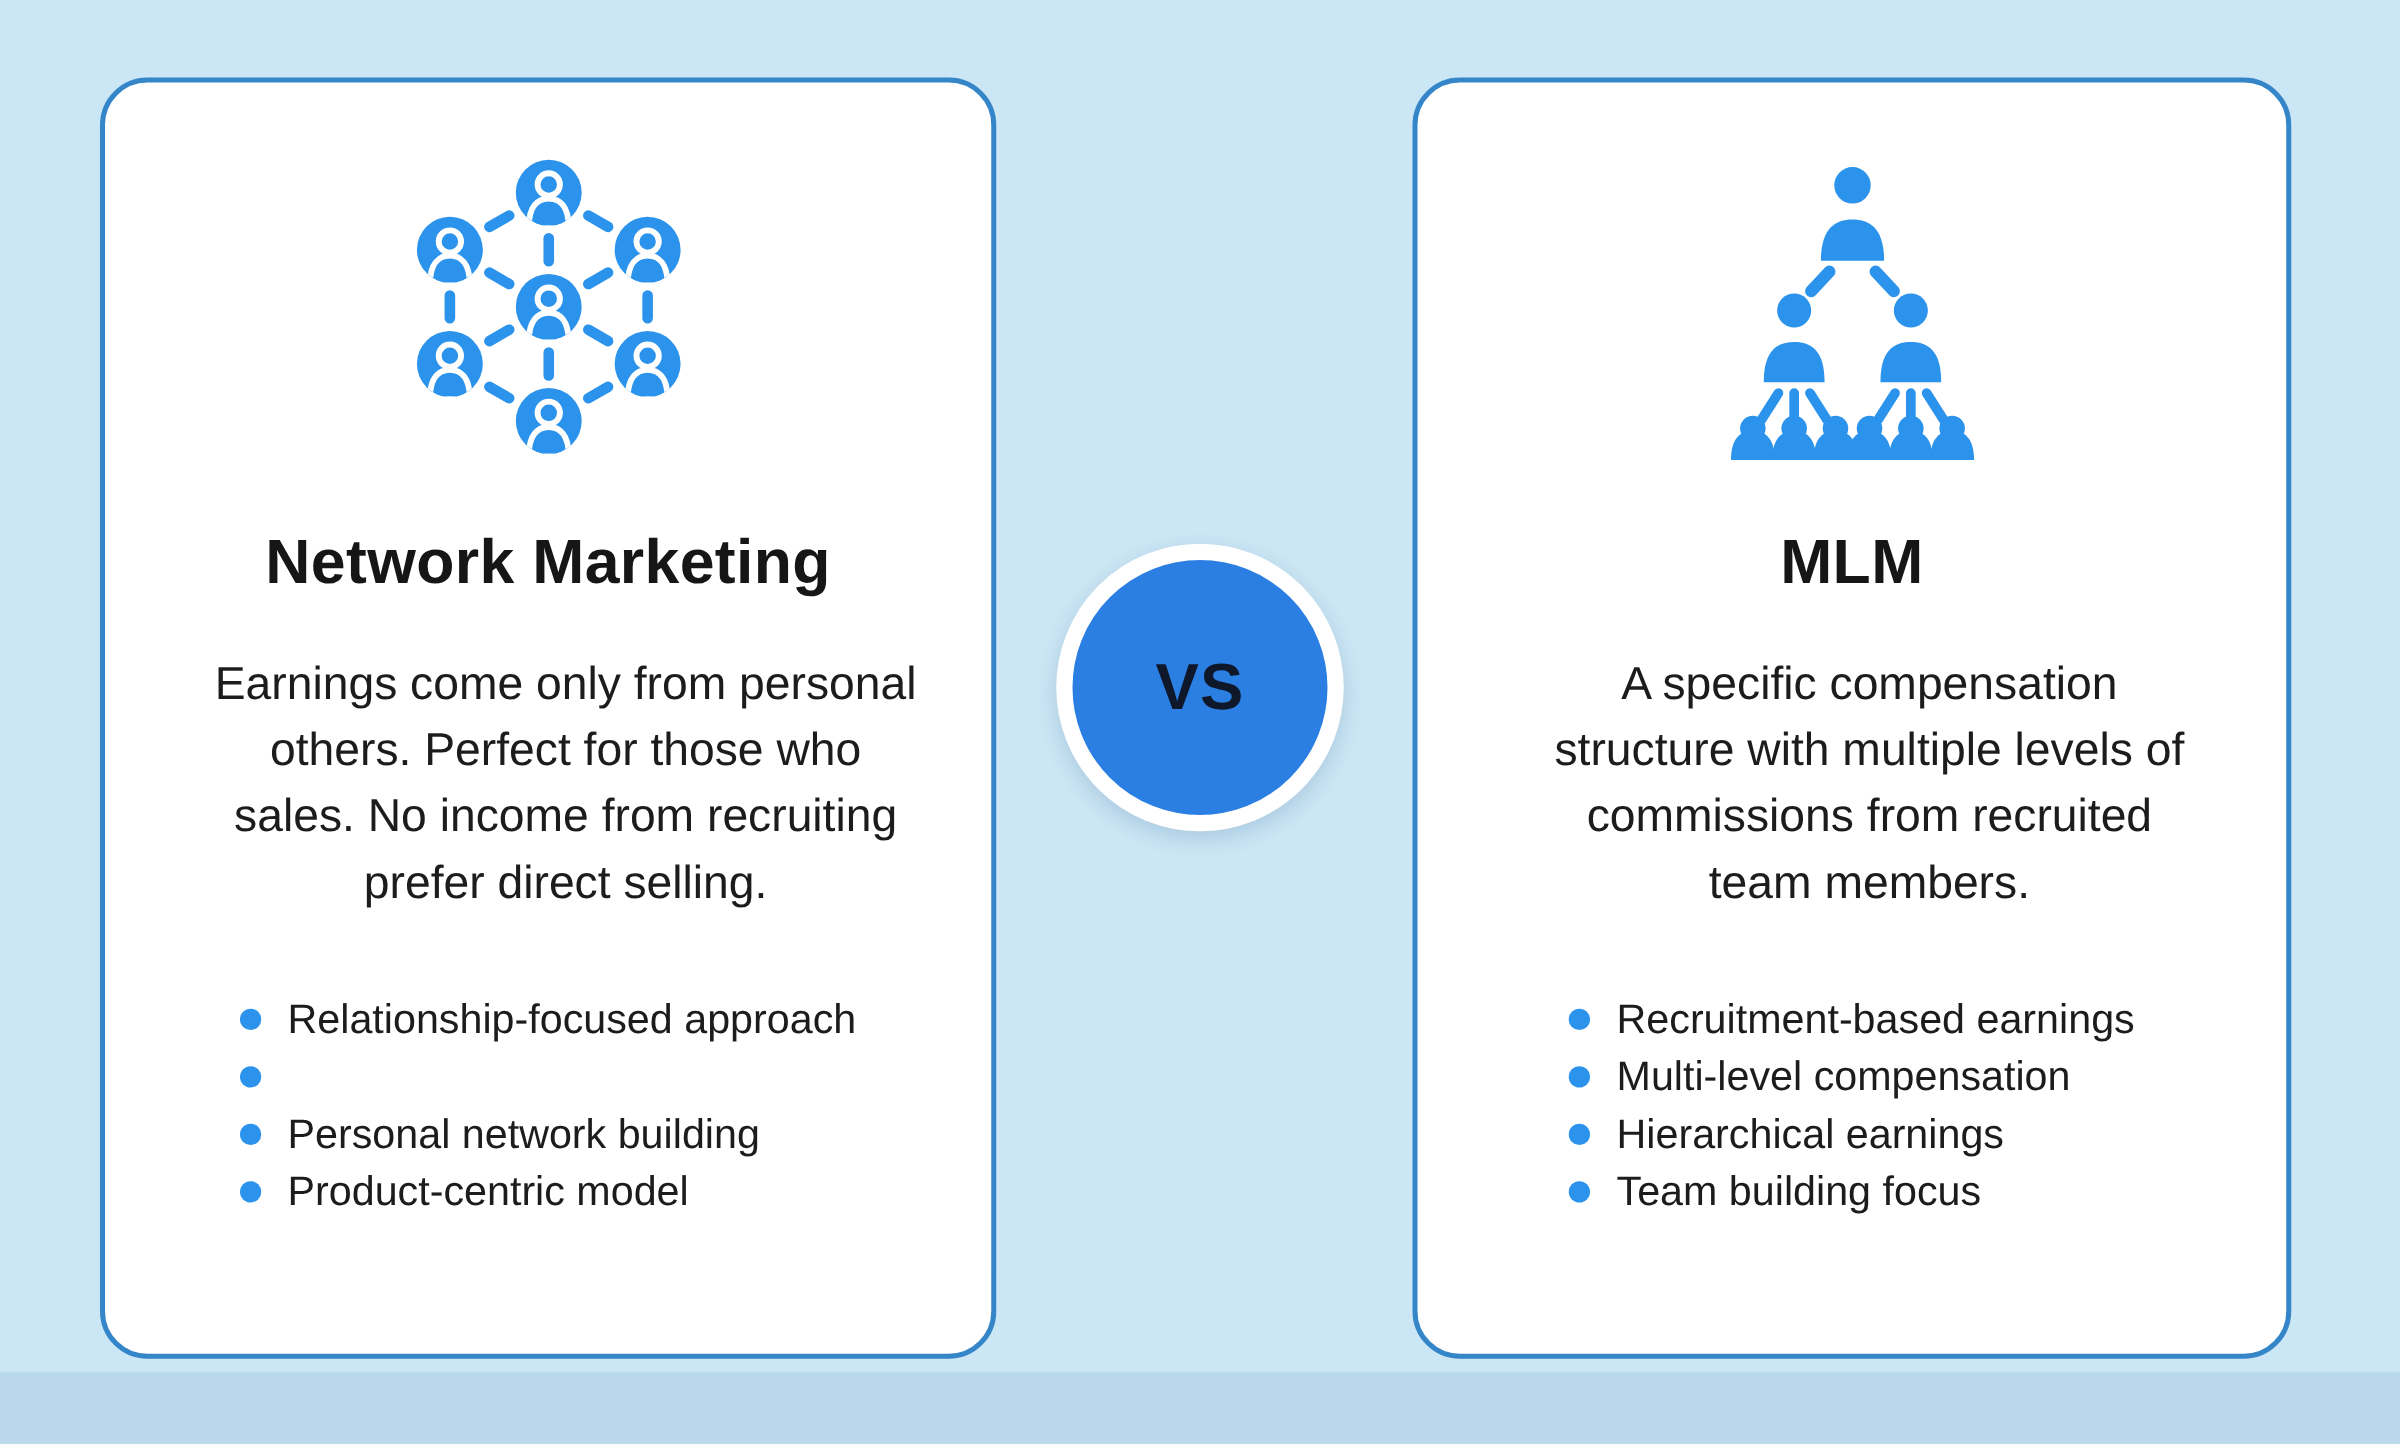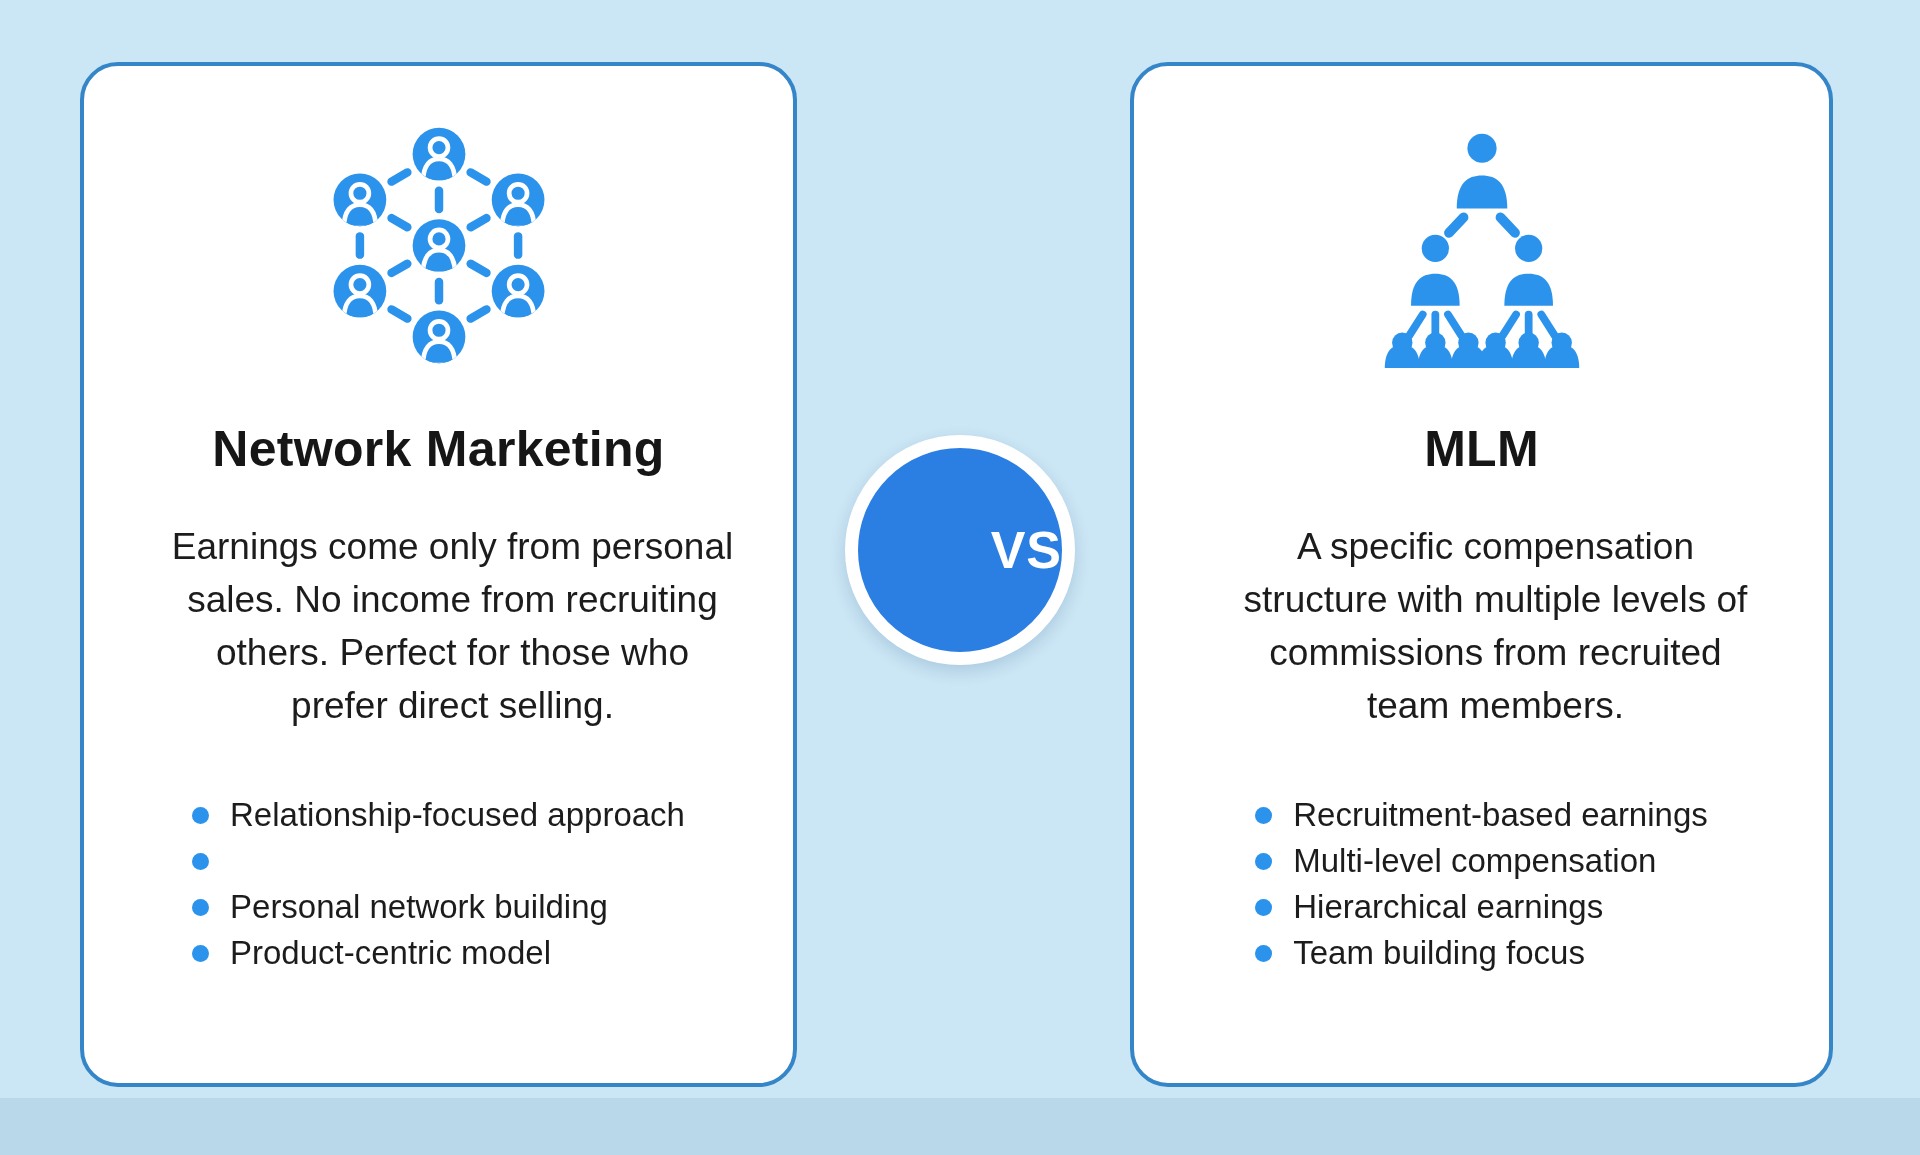--- a/index.html
+++ b/index.html
@@ -28,22 +28,22 @@
     list-style:none;margin:60px auto 0;padding:0;width:fit-content;text-align:left;
   }
   .features li{display:flex;align-items:center;height:46px;font-size:33px;color:var(--text-body,#1c1c1c);}
   .dot{
     width:17px;height:17px;border-radius:50%;flex:0 0 auto;margin-right:21px;
     background:var(--accent-blue,#2b93ec);
   }
   .vs{
     position:absolute;left:845px;top:435px;width:230px;height:230px;box-sizing:border-box;
     border-radius:50%;background:var(--vs-bg,#2b7fe3);border:13px solid #ffffff;
-    display:flex;align-items:center;justify-content:flex-end;
-    color:#ffffff;font-size:52px;font-weight:700;letter-spacing:1px;
+    display:flex;align-items:center;justify-content:center;
+    color:#0f172a;font-size:52px;font-weight:700;letter-spacing:1px;
     box-shadow:0 6px 16px rgba(30,80,140,.18);
   }
   svg .fa{fill:var(--accent-blue,#2b93ec);}
   svg .sa{stroke:var(--accent-blue,#2b93ec);fill:none;}
 </style>
 </head>
 <body>
 
 <div class="stage">
 
@@ -81,22 +81,22 @@
         <use href="#avatar" transform="translate(120,227)"></use>
         <use href="#avatar" transform="translate(36,81.5)"></use>
         <use href="#avatar" transform="translate(204,81.5)"></use>
         <use href="#avatar" transform="translate(36,178.5)"></use>
         <use href="#avatar" transform="translate(204,178.5)"></use>
       </svg>
     </div>
     <h2 class="title">Network Marketing</h2>
     <div class="desc">
       <span class="line">Earnings come only from personal</span>
+      <span class="line">others. Perfect for those who</span>
       <span class="line">sales. No income from recruiting</span>
-      <span class="line">others. Perfect for those who</span>
       <span class="line">prefer direct selling.</span>
     </div>
     <ul class="features">
       <li>
           <span class="dot"></span>
           <span>Relationship-focused approach</span>
         </li>
       <li>
           <span class="dot"></span>
         </li>

